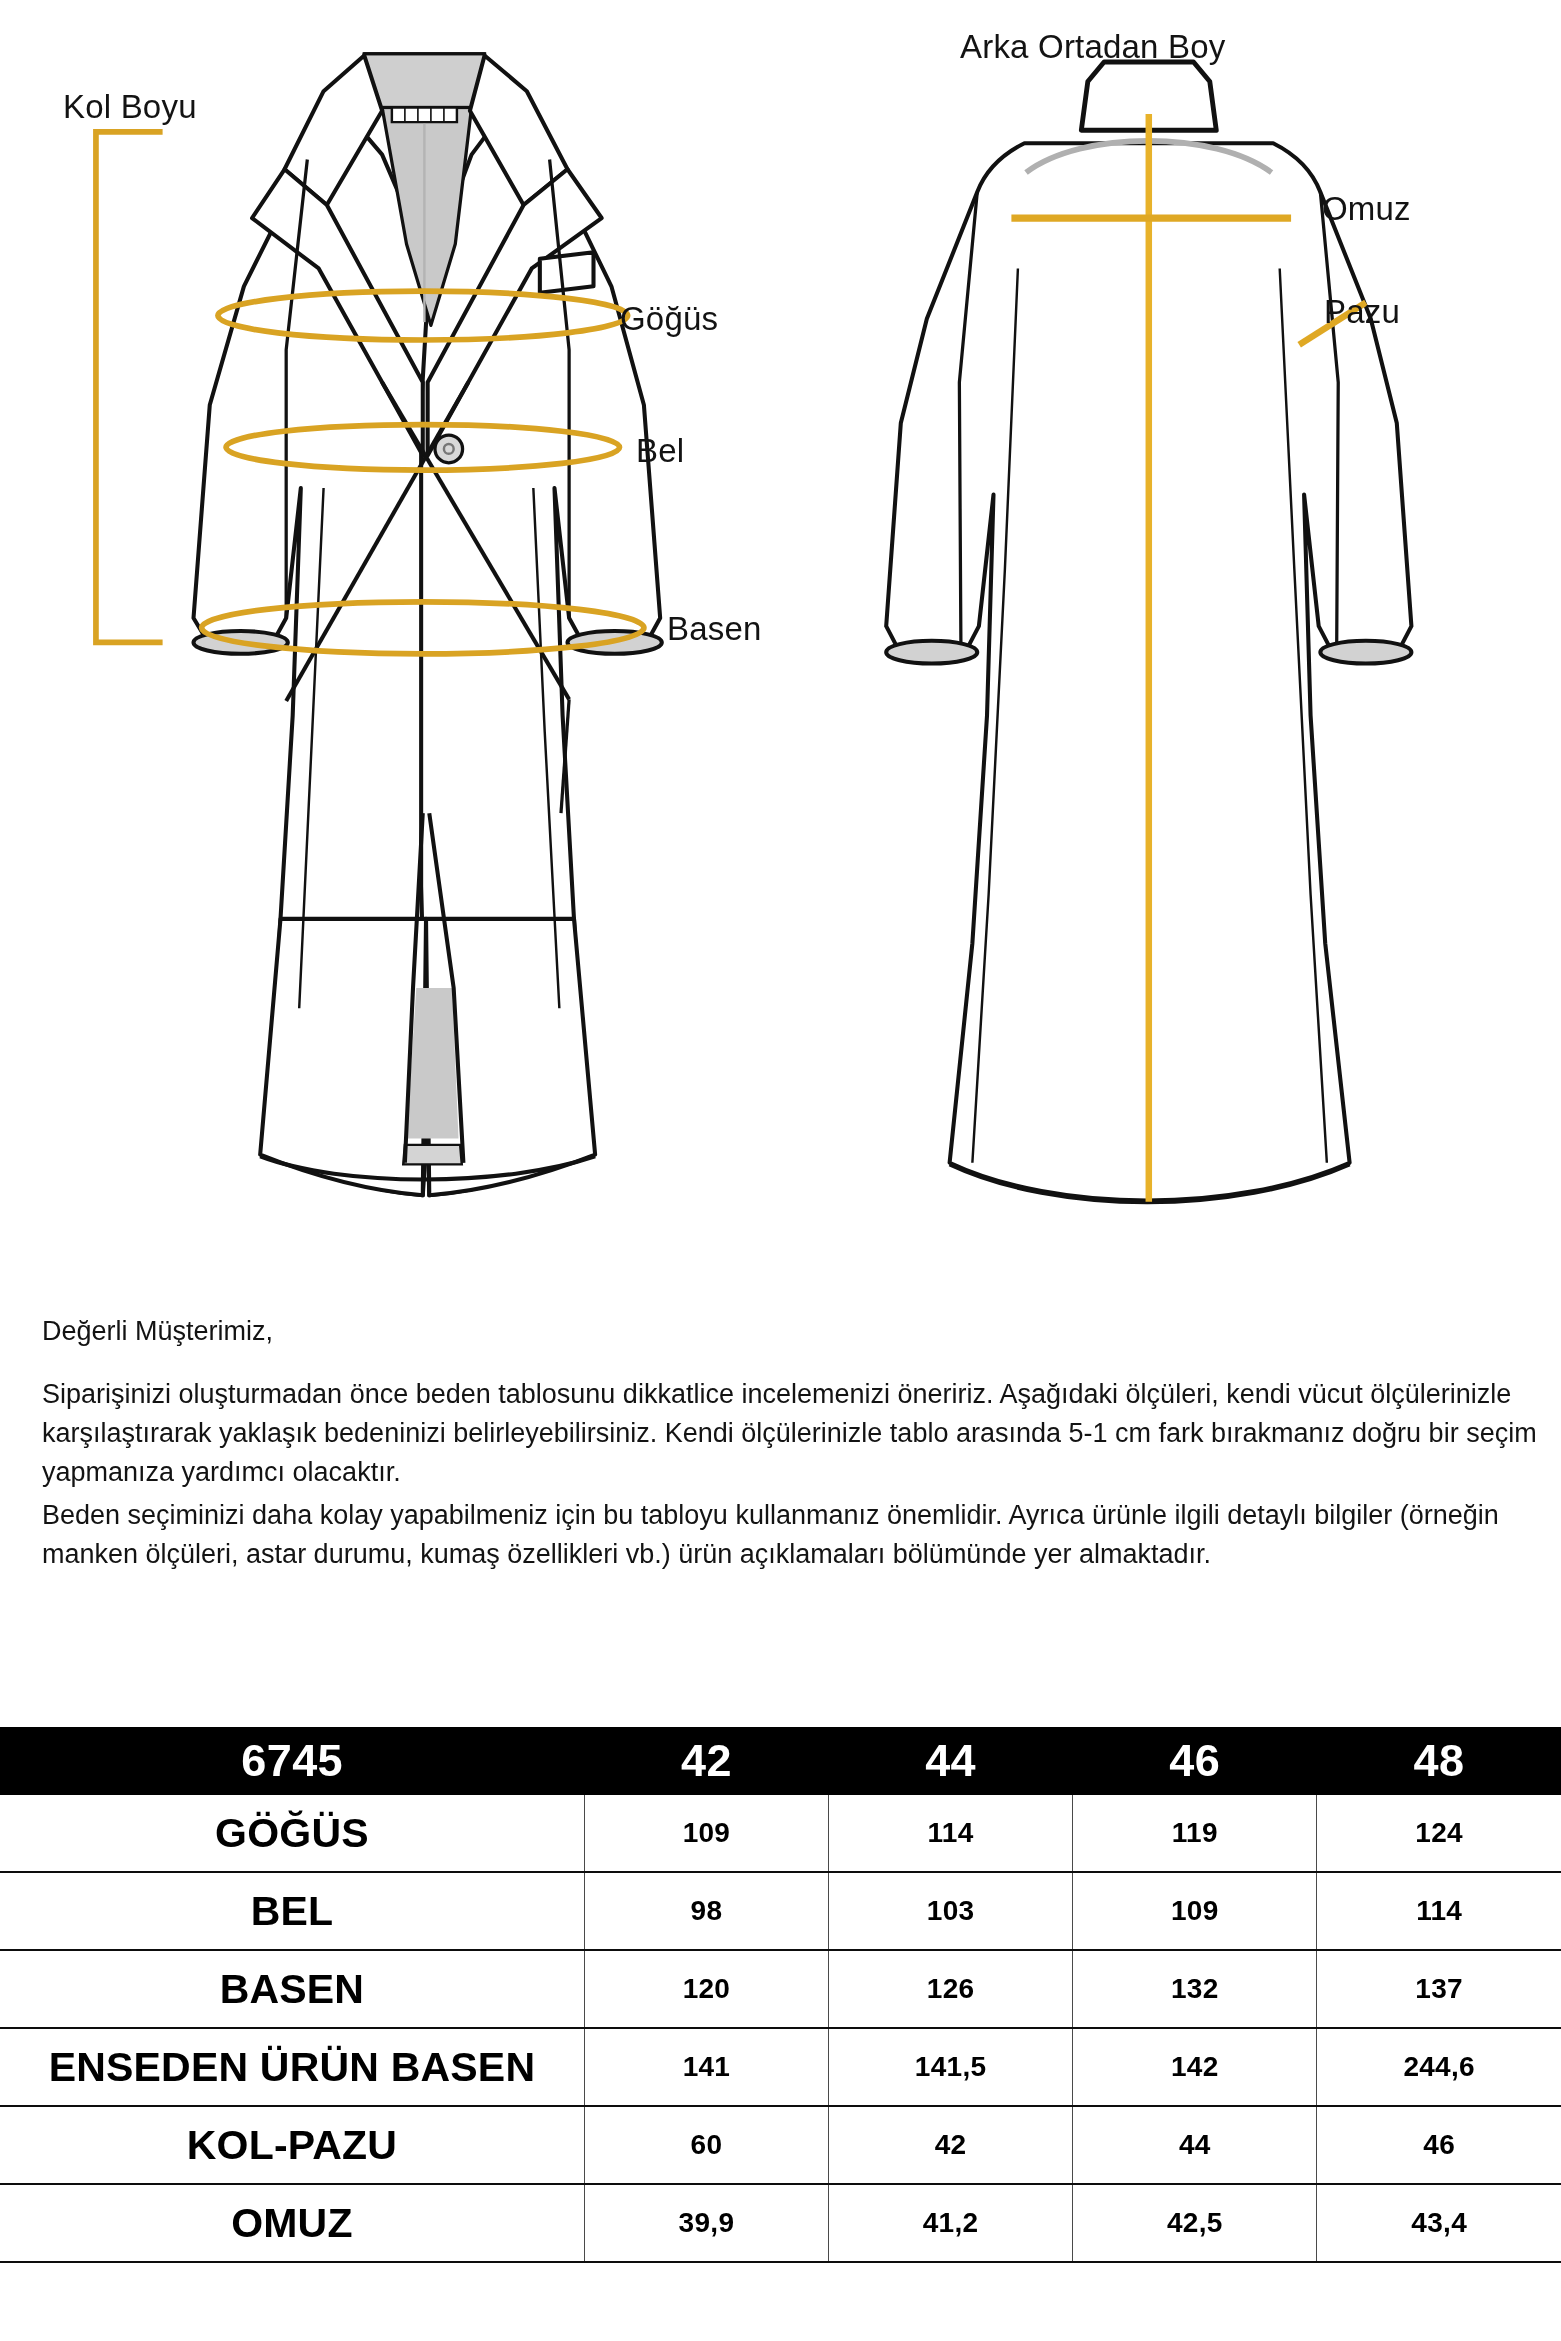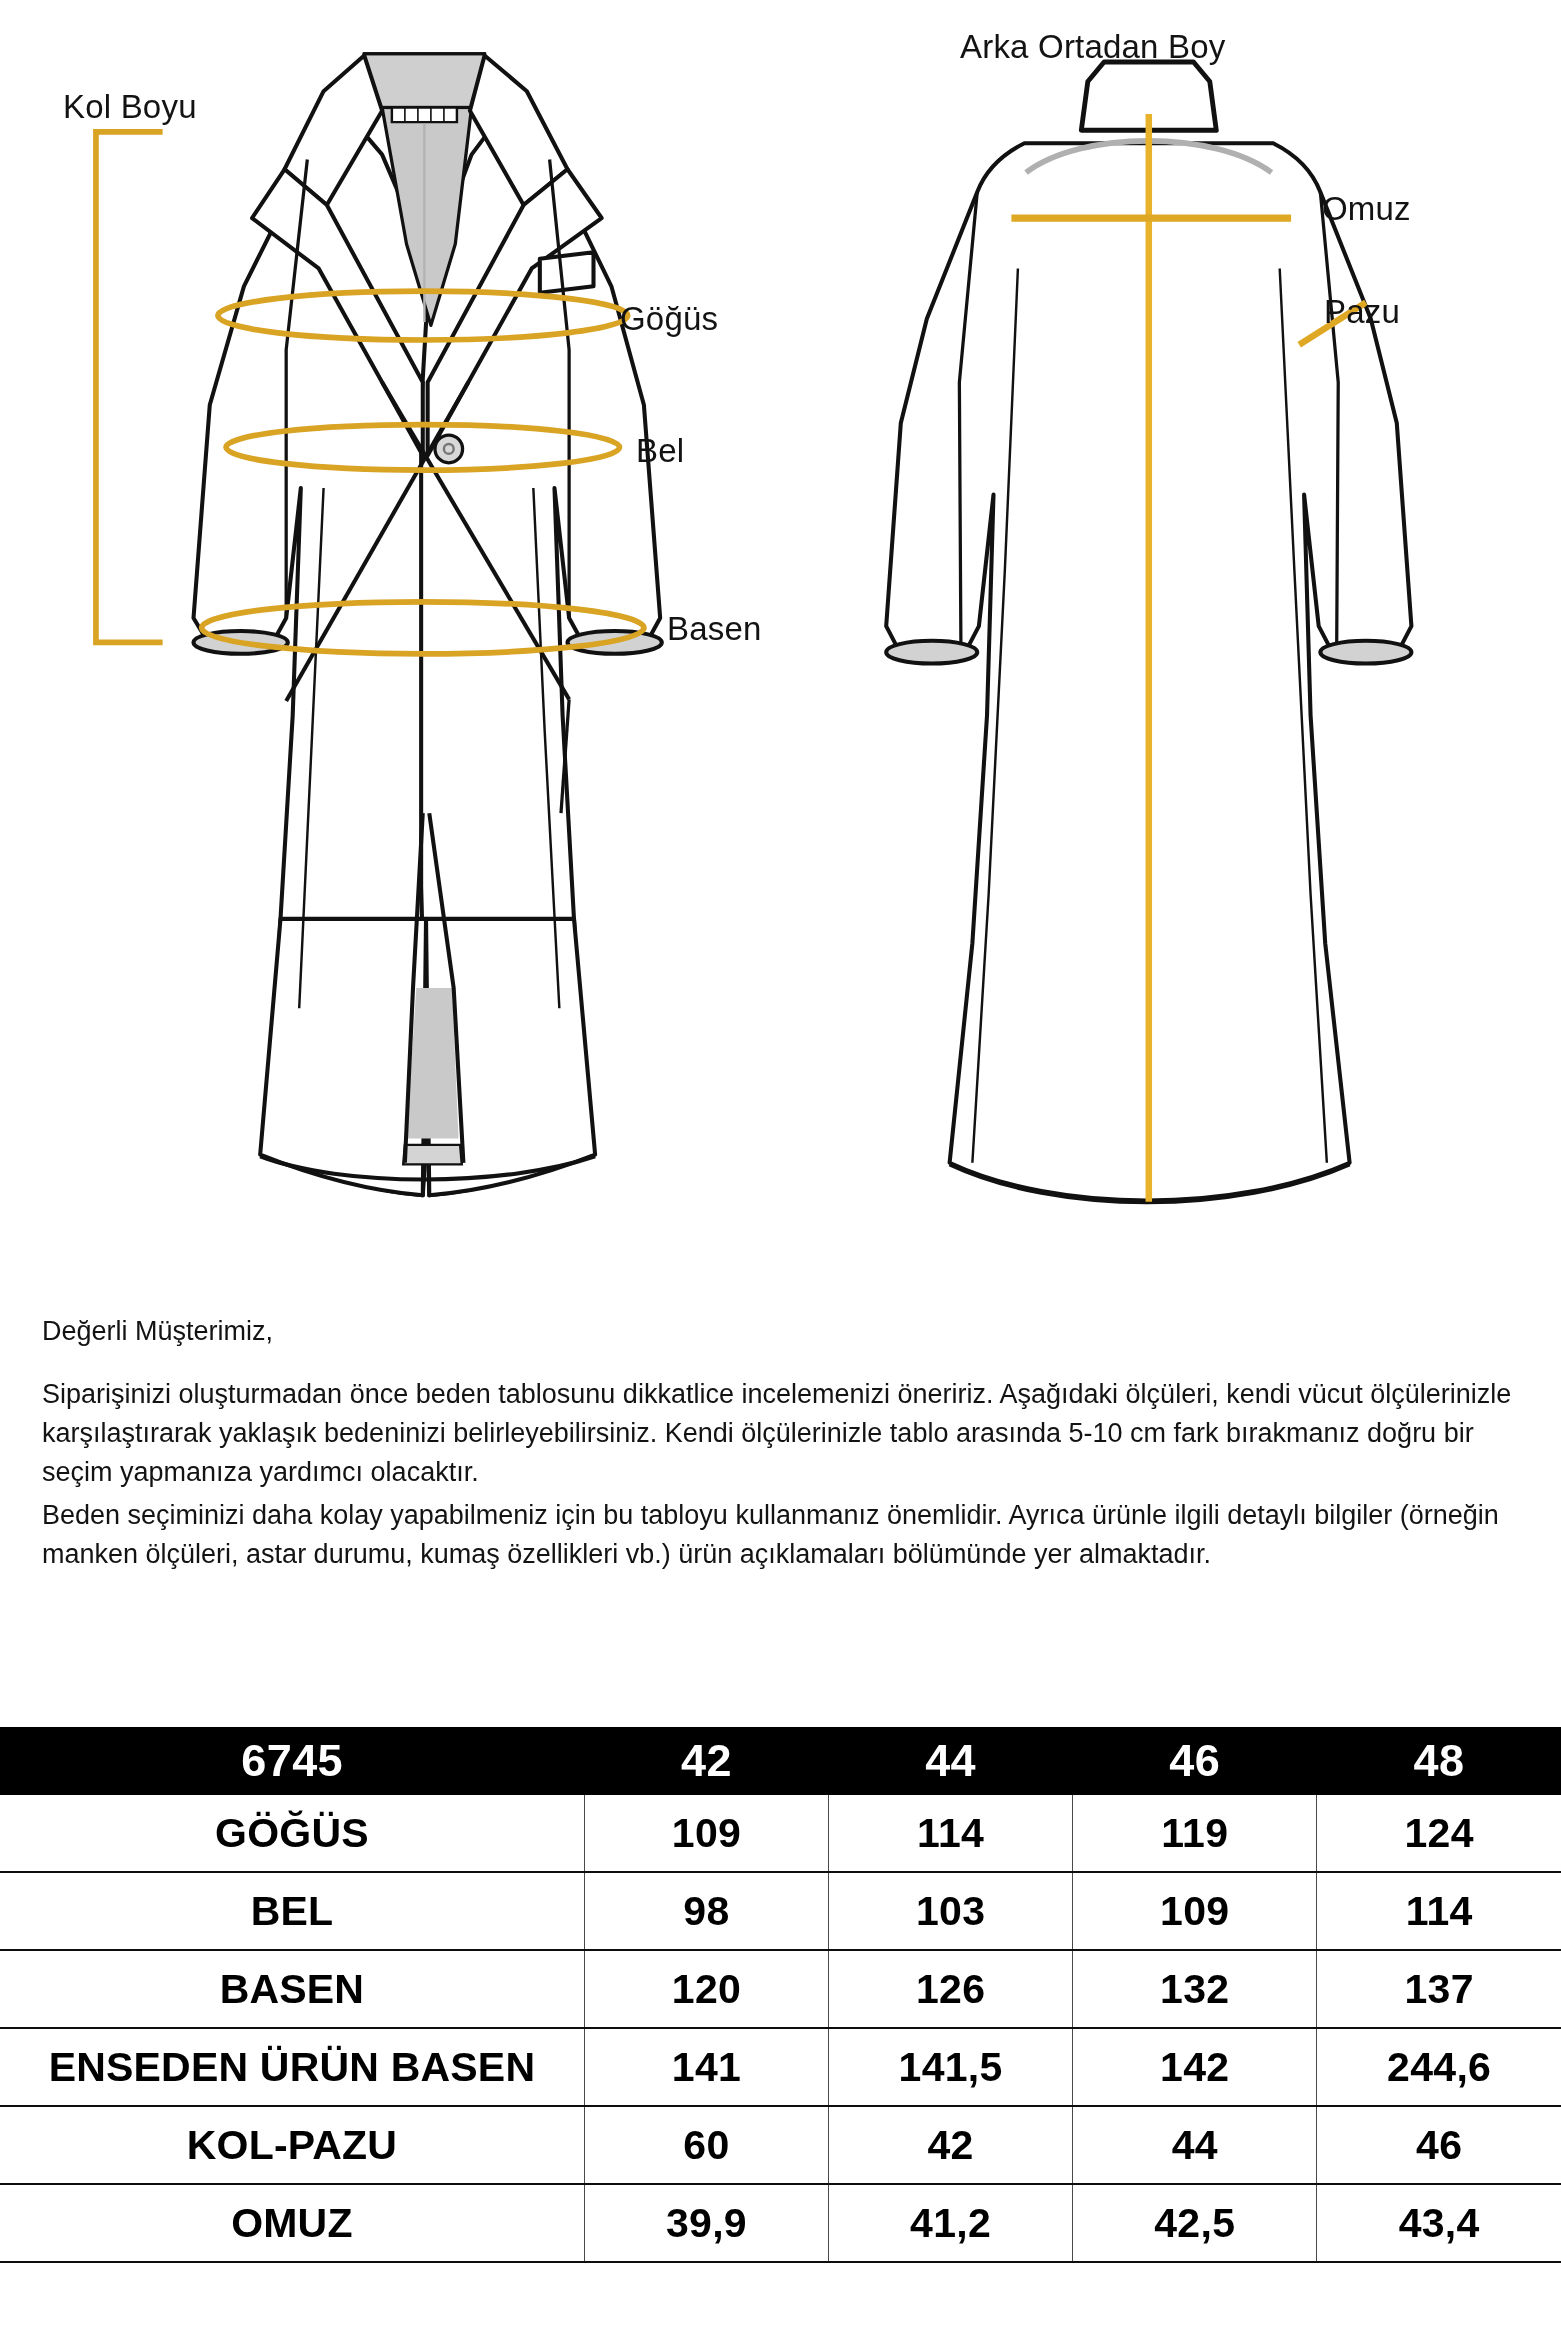--- a/index.html
+++ b/index.html
@@ -88,21 +88,21 @@
     text-align: center;
     vertical-align: middle;
     border: none;
     padding: 0;
     letter-spacing: 0.4px;
   }
   table#size-table tbody td {
     background: #ffffff;
     color: #000000;
     font-weight: 700;
-    font-size: 41px;
+    font-size: 28px;
     height: 76px;
     text-align: center;
     vertical-align: middle;
     padding: 0;
     border-bottom: 2.4px solid #0d0d0d;
     border-right: 1.6px solid #4a4a4a;
     letter-spacing: 0.3px;
   }
   table#size-table tbody td:last-child { border-right: none; }
   table#size-table tbody tr:last-child td { border-bottom: 2.4px solid #0d0d0d; }
@@ -269,21 +269,21 @@
   <div class="diagram-label" id="label-gogus">Göğüs</div>
   <div class="diagram-label" id="label-bel">Bel</div>
   <div class="diagram-label" id="label-basen">Basen</div>
   <div class="diagram-label" id="label-arka">Arka Ortadan Boy</div>
   <div class="diagram-label" id="label-omuz">Omuz</div>
   <div class="diagram-label" id="label-pazu">Pazu</div>
 </div>
 
 <div id="notice">
   <p class="greeting">Değerli Müşterimiz,</p>
-  <p class="para">Siparişinizi oluşturmadan önce beden tablosunu dikkatlice incelemenizi öneririz. Aşağıdaki ölçüleri, kendi vücut ölçülerinizle karşılaştırarak yaklaşık bedeninizi belirleyebilirsiniz. Kendi ölçülerinizle tablo arasında 5-10 cm fark bırakmanız doğru bir seçim yapmanıza yardımcı olacaktır.</p>
+  <p class="para">Siparişinizi oluşturmadan önce beden tablosunu dikkatlice incelemenizi öneririz. Aşağıdaki ölçüleri, kendi vücut ölçülerinizle karşılaştırarak yaklaşık bedeninizi belirleyebilirsiniz. Kendi ölçülerinizle tablo arasında 5-1 cm fark bırakmanız doğru bir seçim yapmanıza yardımcı olacaktır.</p>
   <p class="para">Beden seçiminizi daha kolay yapabilmeniz için bu tabloyu kullanmanız önemlidir. Ayrıca ürünle ilgili detaylı bilgiler (örneğin manken ölçüleri, astar durumu, kumaş özellikleri vb.) ürün açıklamaları bölümünde yer almaktadır.</p>
 </div>
 
 <div id="size-table-wrap">
   <table id="size-table">
     <colgroup>
       <col class="c-label">
         <col class="c-size">
         <col class="c-size">
         <col class="c-size">

